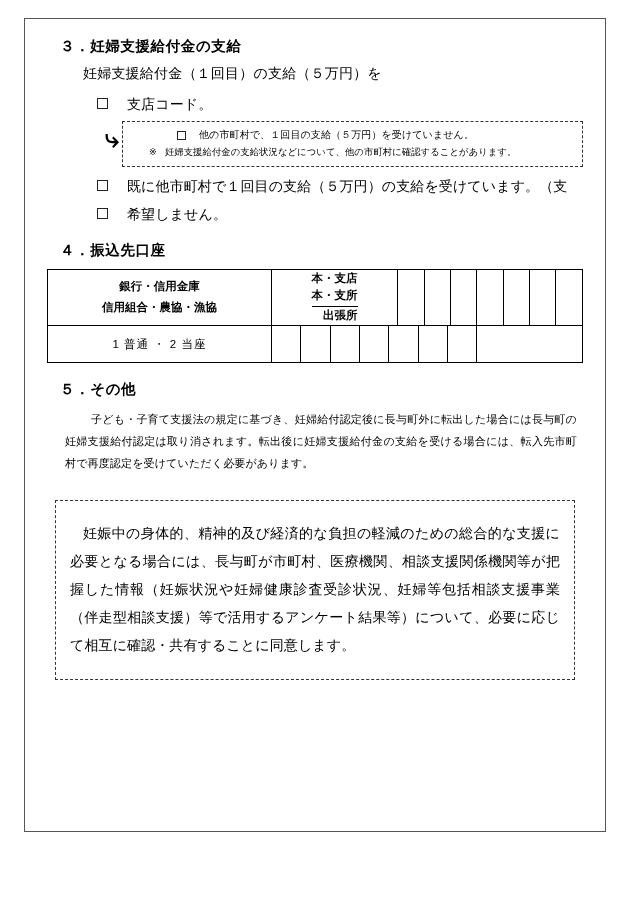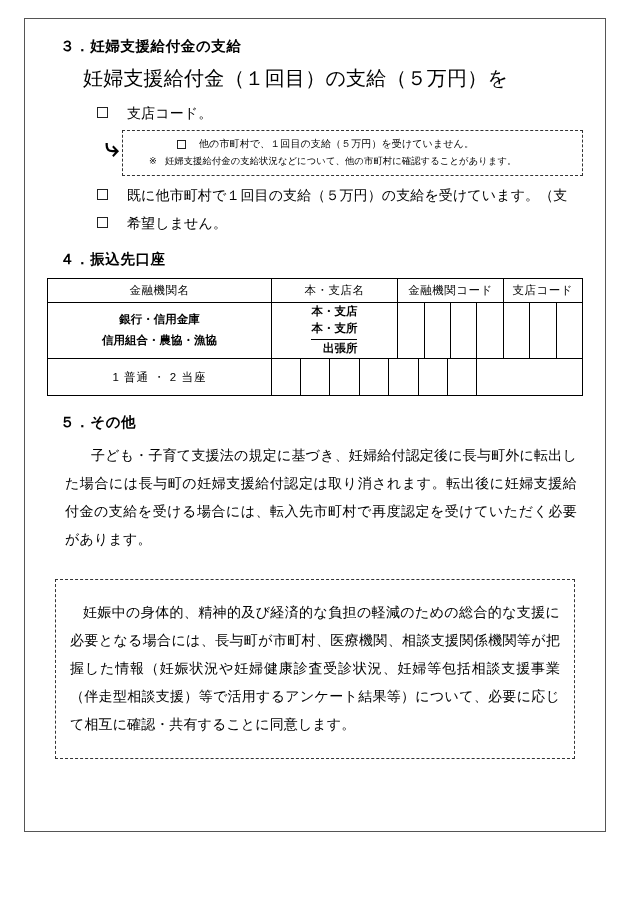--- a/index.html
+++ b/index.html
@@ -31,21 +31,21 @@
   .sec-heading {
     font-size: 14.5px;
     font-weight: bold;
     letter-spacing: 0.6px;
     margin: 0 0 9px 13px;
     line-height: 1.3;
   }
 
   
   .s3-lead {
-    font-size: 20px;
+    font-size: 14px;
     margin: 0 0 11px 36px;
     letter-spacing: 0.2px;
   }
   .opt-row {
     display: flex;
     align-items: flex-start;
     margin-left: 50px;
     font-size: 14px;
     letter-spacing: 0.1px;
     line-height: 1.45;
@@ -159,21 +159,21 @@
     font-size: 11.5px;
     letter-spacing: 1px;
     text-align: left;
     padding-left: 10px;
   }
   td.blank { height: 36px; }
 
   
   .sec5 { margin-top: 17px; }
   .body-para {
-    font-size: 14px;
+    font-size: 11px;
     line-height: 2.0;
     margin: 0 6px 0 18px;
     text-align: justify;
     letter-spacing: 0.15px;
   }
   .body-para .indent { margin-left: 26px; }
 
   
   .sec6 { margin-top: 26px; }
   .consent-box {
@@ -241,26 +241,20 @@
         <col style="width:110px">
         <col style="width:23px">
           <col style="width:23px">
           <col style="width:23px">
           <col style="width:23px">
         <col style="width:23px">
           <col style="width:23px">
           <col style="width:23px">
       </colgroup>
       <tbody>
-        <tr>
-          <td class="hdr">金融機関名</td>
-          <td class="hdr">本・支店名</td>
-          <td class="hdr" colspan="4">金融機関コード</td>
-          <td class="hdr" colspan="3">支店コード</td>
-        </tr>
         <tr>
           <td class="fill-left">
             <div>銀行・信用金庫</div>
             <div>信用組合・農協・漁協</div>
           </td>
           <td class="fill-branch">
             <span class="branch-stack">
               <span>本・支店</span><br>
               <span class="ul">本・支所</span>
               <span>出張所</span>

